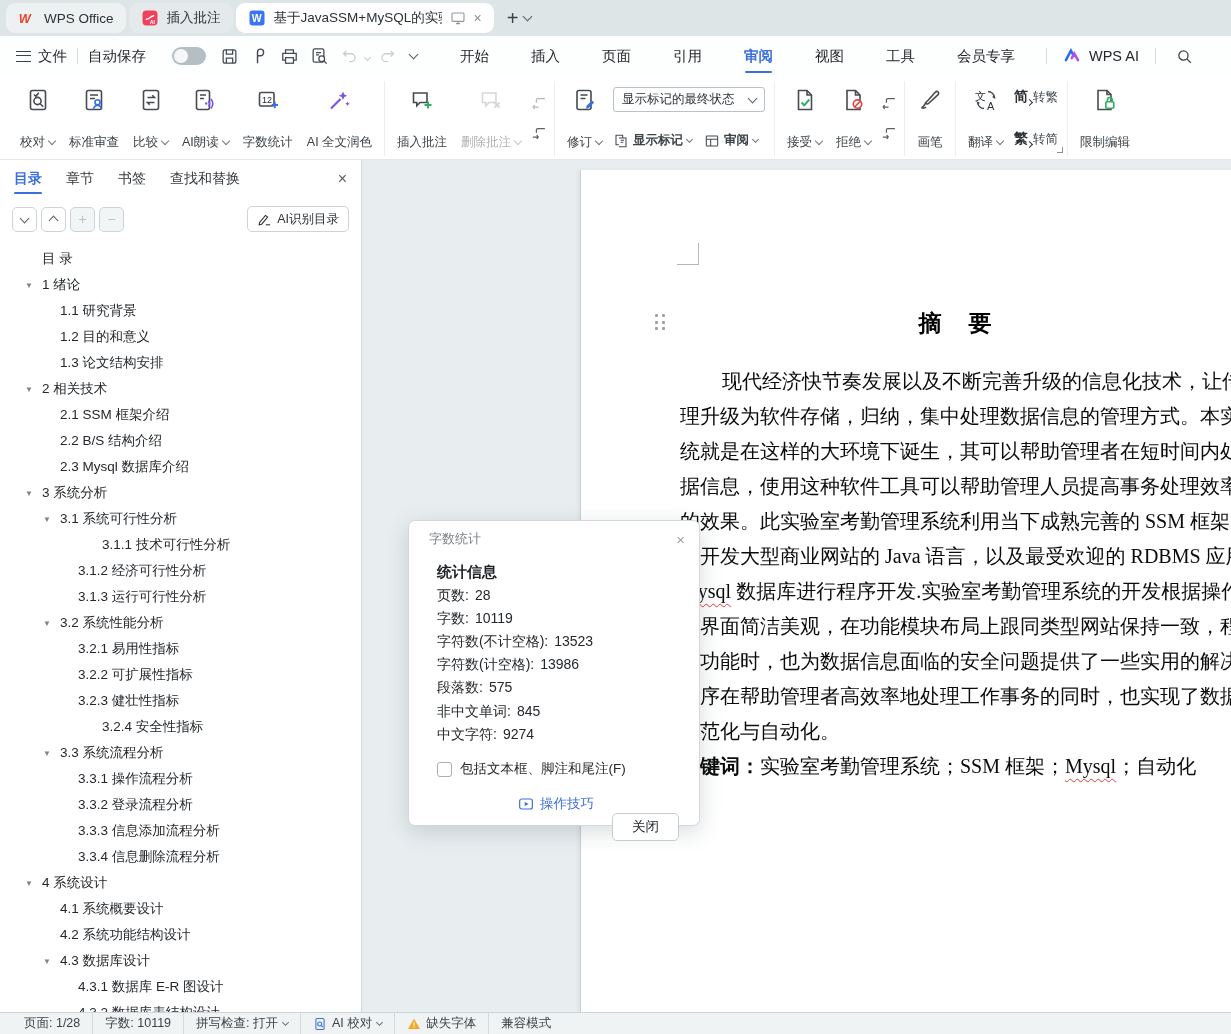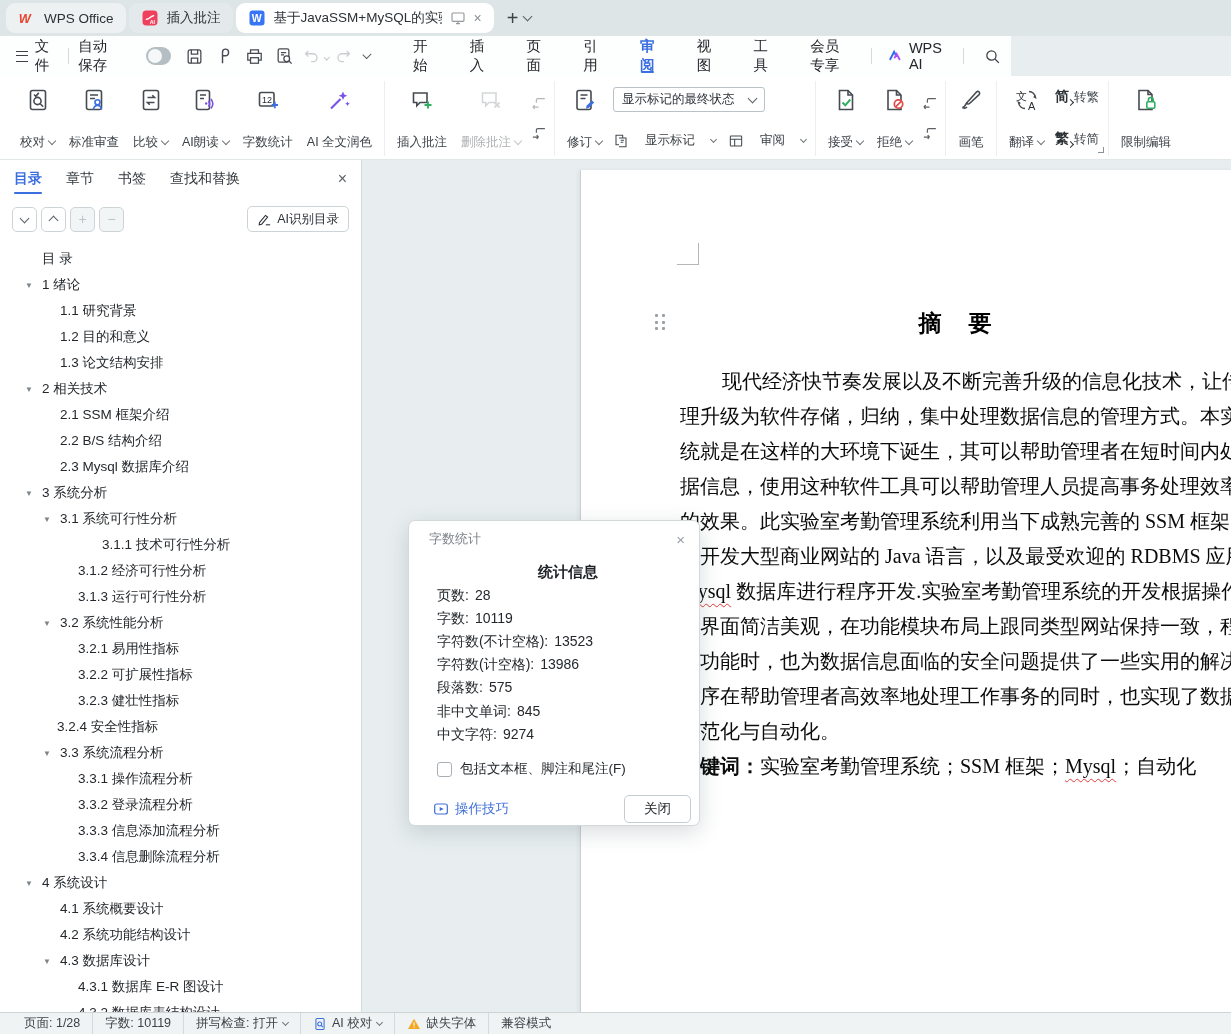--- a/index.html
+++ b/index.html
@@ -14,21 +14,21 @@
   .tab.t2 { background:#e4eaec; }
   .tab.active { background:#ffffff; }
   .tab .tico { width:18px; height:18px; margin-right:8px; }
   .tab .ttitle { max-width:168px; overflow:hidden; white-space:nowrap; }
   .tab .tmon { width:16px; height:16px; margin-left:8px; opacity:.65; }
   .tab .tclose { margin-left:8px; color:#8a9095; font-size:14px; }
   .tab-plus { font-size:20px; color:#3c4247; margin:0 6px 0 10px; line-height:1; }
   .chev { width:7px; height:7px; border-right:1.4px solid #5a6065; border-bottom:1.4px solid #5a6065; transform:rotate(45deg); display:inline-block; margin-bottom:3px; }
 
   
-  .menubar { position:absolute; left:0; top:36px; width:1011px; height:40px; background:#fdfefe; display:flex; align-items:center; font-size:14.5px; color:#23272b; }
+  .menubar { position:absolute; left:0; top:36px; width:1231px; height:40px; background:#fdfefe; display:flex; align-items:center; font-size:14.5px; color:#23272b; }
   .hamb { width:15px; height:11px; border-top:1.6px solid #3c4247; border-bottom:1.6px solid #3c4247; position:relative; margin:0 7px 0 16px; }
   .hamb:before { content:""; position:absolute; left:0; right:0; top:3.6px; border-top:1.6px solid #3c4247; }
   .vdiv { width:1px; height:16px; background:#d4dadd; margin:0 10px; }
   .autosave { display:flex; align-items:center; gap:26px; }
   .toggle { width:34px; height:18px; border-radius:9px; background:#b4bec3; position:relative; }
   .toggle .knob { position:absolute; left:2px; top:2px; width:14px; height:14px; border-radius:50%; background:#f5f7f8; }
   .qbtn { width:24px; height:24px; margin:0 3px; display:flex; align-items:center; justify-content:center; }
   .qbtn svg { width:19px; height:19px; }
   .tinycaret { width:5px; height:5px; border-right:1.2px solid #c3c9cd; border-bottom:1.2px solid #c3c9cd; transform:rotate(45deg); margin:3px 2px 0 1px; }
   .menu-items { display:flex; margin-left:22px; gap:0; }
@@ -48,21 +48,21 @@
   .rbtn .ric { width:26px; height:26px; display:flex; align-items:center; justify-content:center; }
   .rbtn .ric svg { width:24px; height:24px; }
   .rbtn .rlbl { font-size:12.5px; color:#3c4247; white-space:nowrap; display:flex; align-items:center; }
   .rbtn .caret { width:6px; height:6px; border-right:1.3px solid #70767b; border-bottom:1.3px solid #70767b; transform:rotate(45deg); display:inline-block; margin:-2px 0 2px 4px; }
   .rbtn.disabled { opacity:.42; }
   .flagcol { display:flex; flex-direction:column; justify-content:space-around; padding:8px 2px; }
   .flagcol svg { width:17px; height:17px; }
   .revcol { display:flex; flex-direction:column; justify-content:space-between; padding:6px 4px 7px; }
   .mkselect { width:152px; height:25px; border:1px solid #b9c2c7; border-radius:3px; display:flex; align-items:center; justify-content:space-between; padding:0 8px; font-size:12.5px; color:#2c3136; background:#fff; }
   .smallrow { display:flex; gap:12px; align-items:center; }
-  .smallbtn { display:flex; align-items:center; gap:16px; font-size:12.5px; color:#3c4247; cursor:pointer; }
+  .smallbtn { display:flex; align-items:center; gap:4px; font-size:12.5px; color:#3c4247; cursor:pointer;font-weight:bold; }
   .smallbtn svg { width:16px; height:16px; }
   .smallbtn .caret { width:5px; height:5px; border-right:1.2px solid #70767b; border-bottom:1.2px solid #70767b; transform:rotate(45deg); margin-bottom:2px; }
   .zhstack { display:flex; flex-direction:column; justify-content:space-between; padding:7px 4px 8px; }
   .zhbtn { display:flex; align-items:center; gap:5px; font-size:12.5px; color:#3c4247; cursor:pointer; }
   .zchar { font-size:14px; font-weight:bold; color:#2c3136; position:relative; }
   .zchar:after { content:""; position:absolute; right:-4px; bottom:1px; width:4px; height:4px; border-right:1.2px solid #2c3136; border-bottom:1.2px solid #2c3136; transform:rotate(-45deg); }
   .launcher { position:absolute; right:3px; bottom:2px; width:8px; height:8px; }
   .launcher:before { content:""; position:absolute; right:1px; bottom:1px; width:5px; height:5px; border-right:1.3px solid #8a9095; border-bottom:1.3px solid #8a9095; }
 
   
@@ -93,26 +93,26 @@
   .doc-body p.indent { text-indent:42px; }
   .kw-line { margin-top:0; }
   .kw-label { font-weight:bold; }
   .miss { font-style:normal; text-decoration:underline; text-decoration-style:wavy; text-decoration-color:#e23b3b; text-decoration-thickness:1px; text-underline-offset:5px; }
 
   
   .dialog { position:absolute; left:408px; top:520px; width:292px; height:306px; background:#ffffff; border:1px solid #d3d8db; border-radius:7px; box-shadow:0 6px 22px rgba(40,60,70,.18); z-index:20; }
   .dlg-head { height:36px; display:flex; align-items:center; padding:0 14px 0 20px; }
   .dlg-title { font-size:13px; color:#7d8388; }
   .dlg-x { margin-left:auto; color:#9aa0a5; font-size:15px; cursor:pointer; }
-  .dlg-section { padding:6px 0 2px 28px; font-size:15px; font-weight:bold; color:#1f2327;text-align:center; }
+  .dlg-section { padding:6px 0 2px 28px; font-size:15px; font-weight:bold; color:#1f2327; }
   .stat-row { padding:2.6px 0 2.6px 28px; font-size:14px; color:#24282c; }
   .stat-row .stat-val { margin-left:6px; }
   .dlg-check { display:flex; align-items:center; gap:8px; margin:14px 0 0 28px; font-size:13.5px; color:#24282c; }
   .checkbox { width:15px; height:15px; border:1px solid #a9b0b5; border-radius:3px; background:#fff; }
-  .dlg-foot { display:flex; align-items:center; margin:17px 8px 0 24px; }
+  .dlg-foot { display:flex; align-items:center; margin:17px 20px 0 24px;flex-direction:column; }
   .tips { display:flex; align-items:center; gap:6px; color:#3e6fd9; font-size:13.5px; cursor:pointer; }
   .tips svg { width:16px; height:16px; }
   .close-btn { margin-left:auto; width:67px; height:28px; background:#fff; border:1px solid #c6cdd1; border-radius:5px; font-size:13.5px; color:#24282c; display:flex; align-items:center; justify-content:center; cursor:pointer; }
 
   
   .statusbar { position:absolute; left:0; bottom:0; width:1231px; height:22px; background:#eff3f4; border-top:1px solid #ccd4d6; display:flex; align-items:center; padding-left:12px; font-size:12.5px; color:#3c4247; }
   .sb-item { display:flex; align-items:center; gap:5px; padding:0 12px; height:22px; cursor:pointer; }
   .sb-item.divided { border-left:1px solid #d3dadd; }
   .sb-item svg { width:14px; height:14px; }
   .sb-caret { width:5px; height:5px; border-right:1.2px solid #70767b; border-bottom:1.2px solid #70767b; transform:rotate(45deg); margin-bottom:2px; }
@@ -686,21 +686,21 @@
       <div class="toc-row" style="padding-left: 61px;">
         <span class="twisty hidden">▼</span>
         <span>3.2.2 可扩展性指标</span>
       </div>
 
       <div class="toc-row" style="padding-left: 61px;">
         <span class="twisty hidden">▼</span>
         <span>3.2.3 健壮性指标</span>
       </div>
 
-      <div class="toc-row" style="padding-left: 40px;">
+      <div class="toc-row" style="padding-left: 85px;">
         <span class="twisty hidden">▼</span>
         <span>3.2.4 安全性指标</span>
       </div>
 
       <div class="toc-row" style="padding-left: 43px;">
         <span class="twisty">▼</span>
         <span>3.3 系统流程分析</span>
       </div>
 
       <div class="toc-row" style="padding-left: 61px;">

